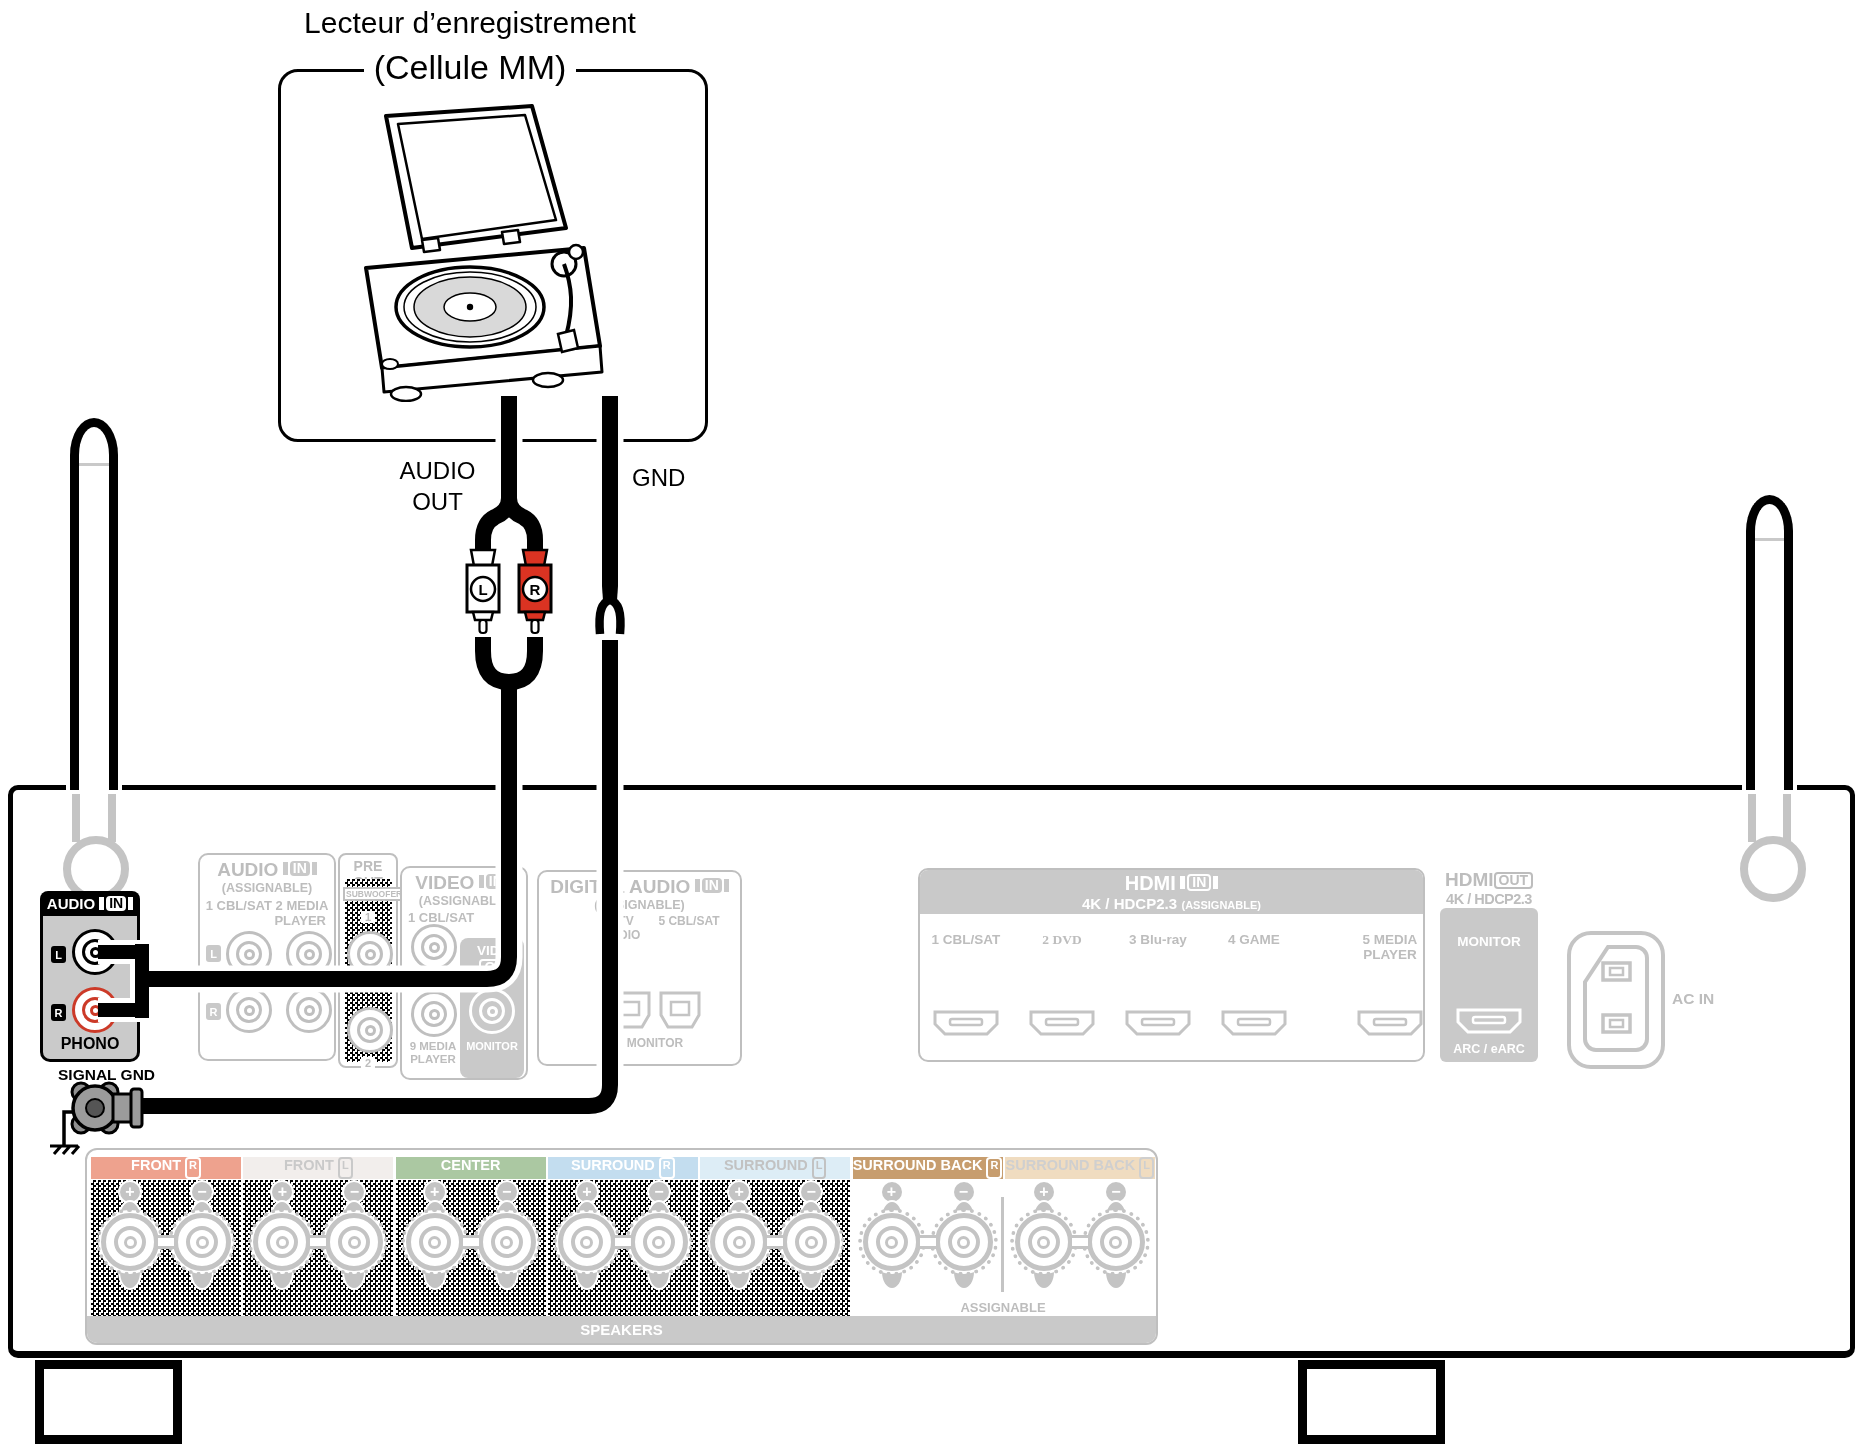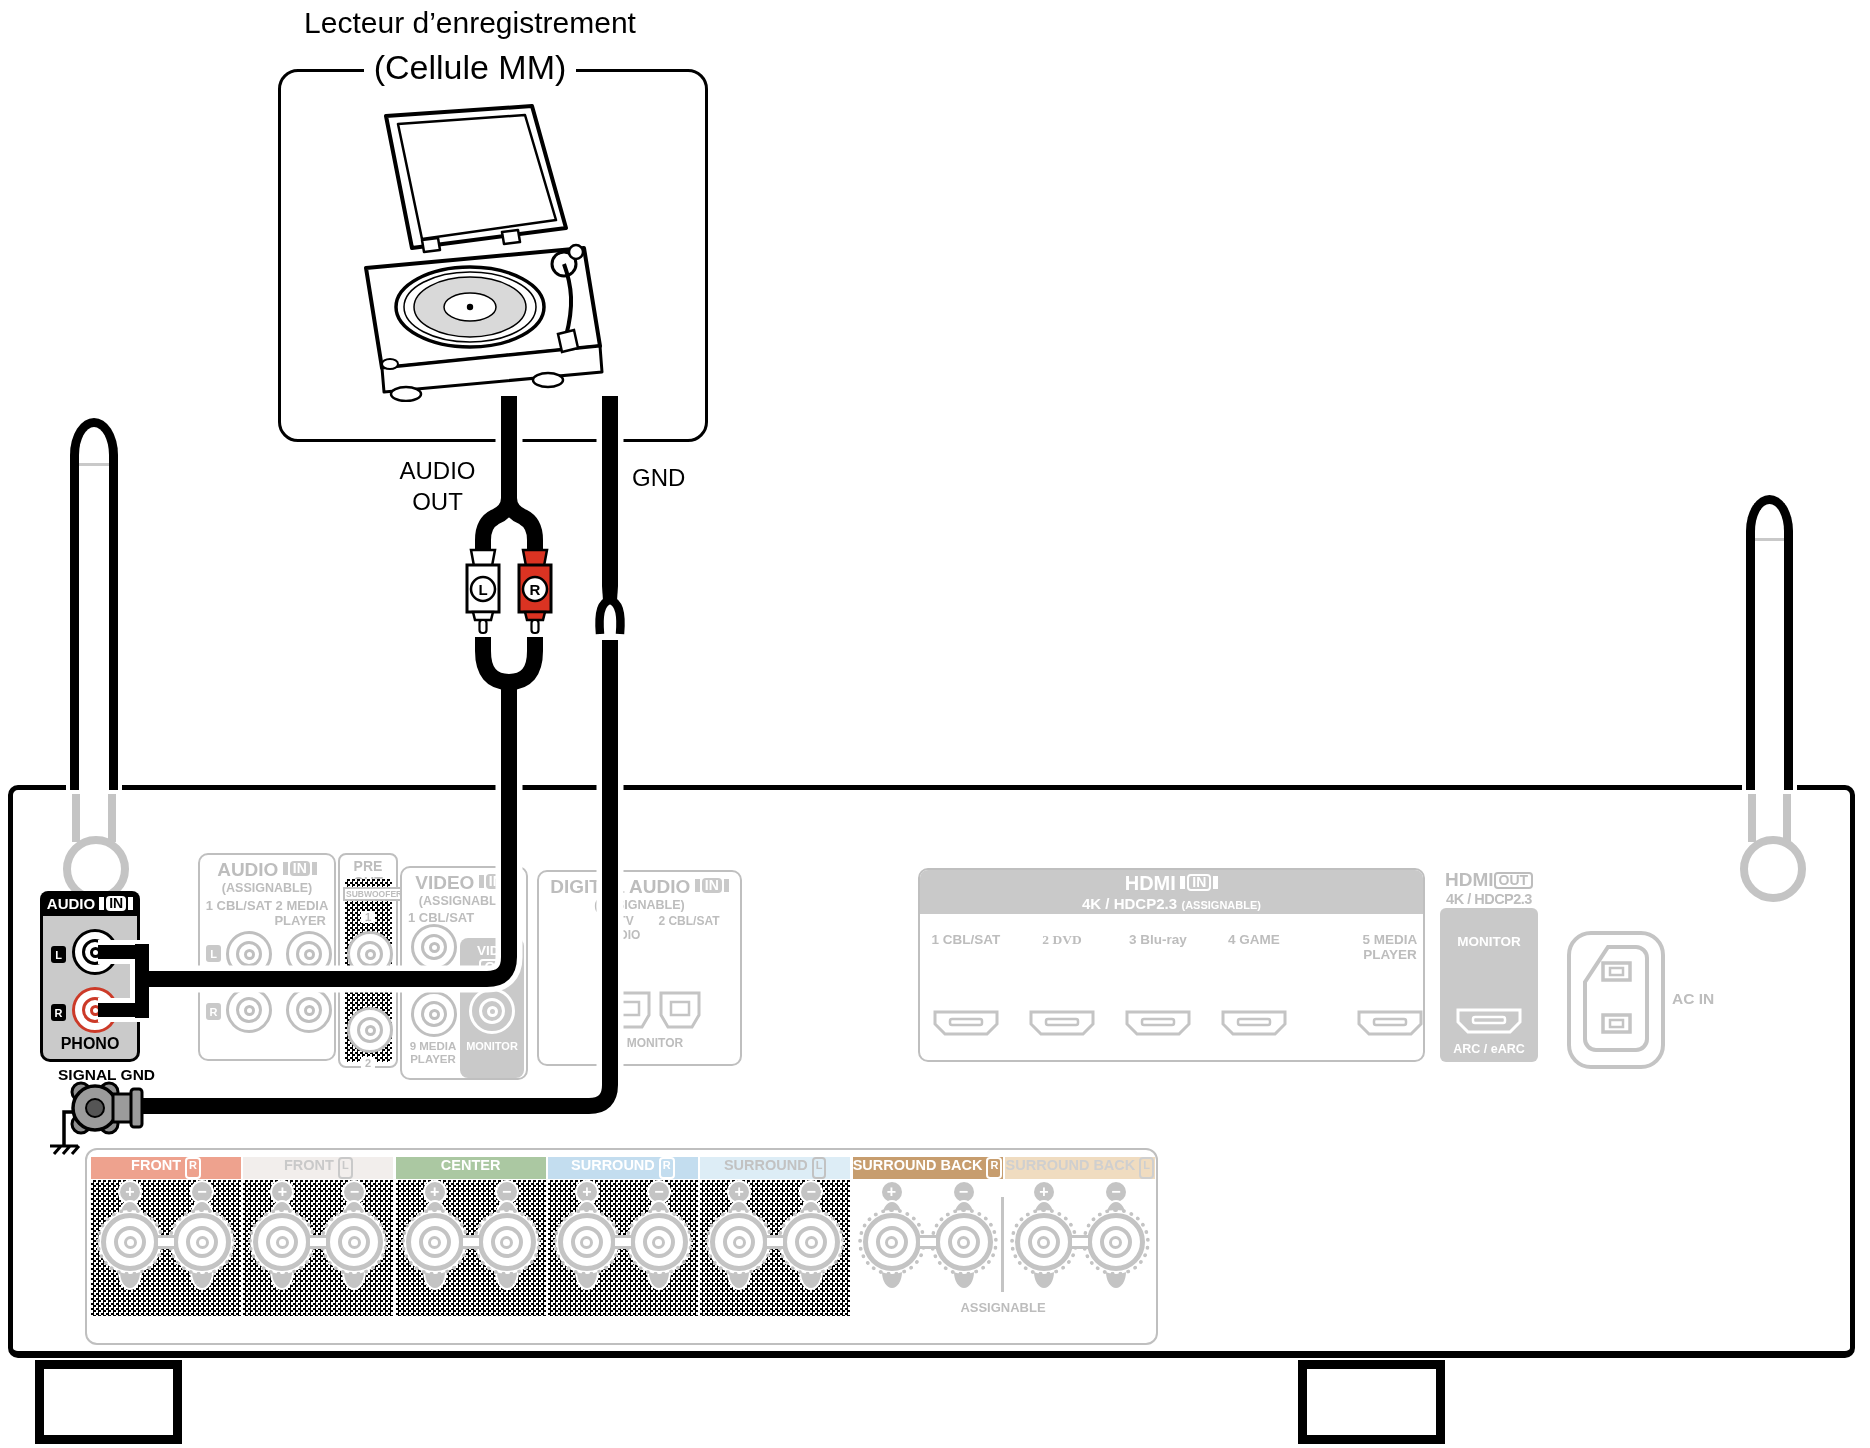--- a/index.html
+++ b/index.html
@@ -263,21 +263,21 @@
       <span class="gt" style="font-size:19px;">DIGITAL AUDIO</span>
       <span class="badge gray">
           <span class="bar"></span>
           <span class="bx">IN</span>
           <span class="bar"></span>
         </span>
     </div>
     <div class="ctr gt" style="font-size:12.5px;">(ASSIGNABLE)</div>
     <div class="abs ctr gt pre" style="left:52px;top:42px;width:60px;font-size:12px;line-height:14px;">1 TV
 AUDIO</div>
-    <div class="abs ctr gt" style="left:105px;top:42px;width:90px;font-size:12px;">2 CBL/SAT</div>
+    <div class="abs ctr gt" style="left:105px;top:42px;width:90px;font-size:12px;">5 CBL/SAT</div>
     <svg class="abs" style="left:67px;top:117px;" width="48" height="42" viewBox="0 0 48 42">
       <path d="M5 4 h38 v22 l-7 12 h-24 l-7 -12 z" fill="#fff" stroke="#c4c4c4" stroke-width="3"></path>
       <path d="M15 13 h18 v13 h-18 z" fill="none" stroke="#c4c4c4" stroke-width="2.5"></path>
     </svg>
     <svg class="abs" style="left:117px;top:117px;" width="48" height="42" viewBox="0 0 48 42">
       <path d="M5 4 h38 v22 l-7 12 h-24 l-7 -12 z" fill="#fff" stroke="#c4c4c4" stroke-width="3"></path>
       <path d="M15 13 h18 v13 h-18 z" fill="none" stroke="#c4c4c4" stroke-width="2.5"></path>
     </svg>
     <div class="abs ctr gt" style="left:66px;top:164px;width:100px;font-size:12px;">MONITOR</div>
   </div>
@@ -502,20 +502,23 @@
       <div class="pm" style="left: 1018.8px;">−</div>
       <div class="tear" style="left: 1018.8px;"></div>
       <div class="tear low" style="left: 1018.8px;"></div>
       <div class="post" style="left: 999.8px;">
         <span>
           <span></span>
         </span>
       </div>
       <div class="pconn" style="left: 981.8px;"></div>
       <div class="abs ctr gt" style="left:836px;top:150px;width:160px;font-size:13px;text-align:center;">ASSIGNABLE</div>
+      <div class="abs ctr" style="left:0;bottom:0;width:100%;height:27px;background:var(--g-fill);">
+      <span class="wt" style="font-size:15px;line-height:27px;">SPEAKERS</span>
+    </div>
     </div>
 
   <svg class="abs" style="left:0;top:0;z-index:30;" width="1870" height="1448" viewBox="0 0 1870 1448">
 
     <g fill="none" stroke="#fff" stroke-width="27" stroke-linejoin="round">
       <path d="M483 557 V540 Q483 523 495 517 Q509 511 509 498 V396"></path>
       <path d="M535 557 V540 Q535 523 523 517 Q509 511 509 498"></path>
       <path d="M483 637 V651 Q483 682 509 682 Q535 682 535 651 V637"></path>
       <path d="M509 681 V957 Q509 979 487 979 L142 979"></path>
       <path d="M610 396 V586"></path>

